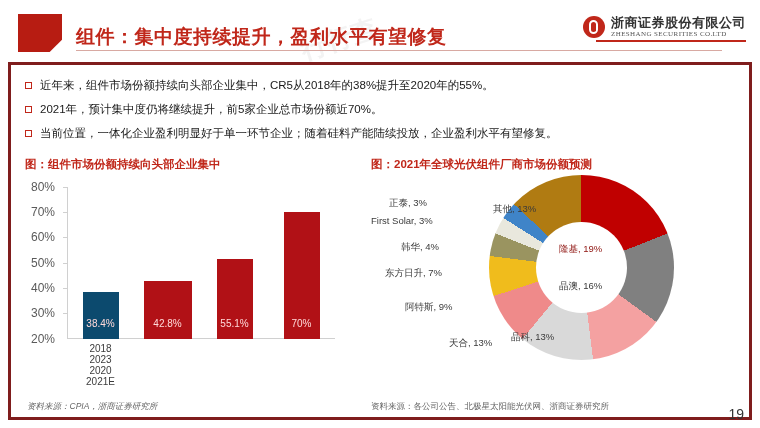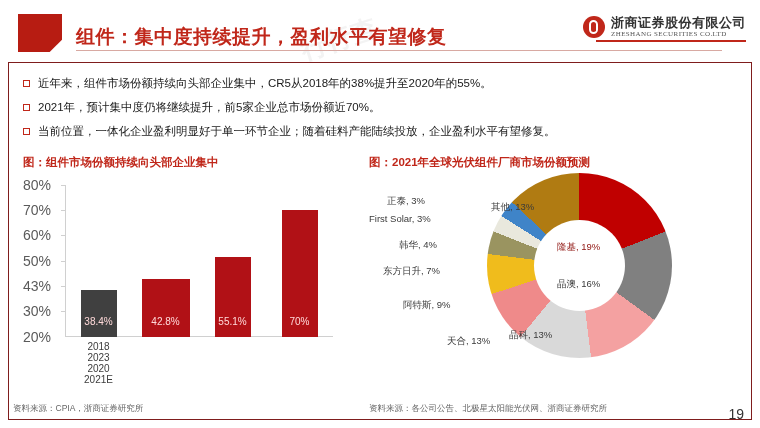--- a/index.html
+++ b/index.html
@@ -43,21 +43,21 @@
   }
   .logo-text{display:flex;flex-direction:column;line-height:1;}
   .logo-cn{font-size:13px;font-weight:bold;color:#333;letter-spacing:.5px;}
   .logo-en{font-size:7px;color:#555;letter-spacing:.4px;margin-top:2px;
            font-family:"Liberation Serif","DejaVu Serif",serif;}
   .logo-rule{position:absolute;right:14px;top:40px;width:150px;height:2px;background:#c0271a;}
 
   
   .card{
     position:absolute;left:8px;top:62px;width:744px;height:358px;
-    background:#fff;border:1px solid #7f1d1d;box-sizing:border-box;
+    background:#fff;border:3px solid #7f1d1d;box-sizing:border-box;
   }
 
   
   .bullets{position:absolute;left:14px;top:12px;width:716px;}
   .bullet{display:flex;align-items:flex-start;margin-bottom:8px;}
   .bullet-sq{
     width:7px;height:7px;border:1.5px solid #c0271a;box-sizing:border-box;
     flex:0 0 auto;margin-top:5px;margin-right:8px;
   }
   .bullet-tx{font-size:11.5px;line-height:16px;color:#1a1a1a;}
@@ -65,29 +65,29 @@
   
   .panel{position:absolute;top:92px;height:250px;}
   .panel-left{left:14px;width:345px;}
   .panel-right{left:360px;width:372px;}
   .panel-cap{
     font-size:11.5px;font-weight:bold;color:#c0271a;white-space:nowrap;
   }
   .src{
     position:absolute;bottom:4px;font-size:8.5px;color:#666;white-space:nowrap;
   }
-  .src-left{left:4px;}
+  .src-left{left:16px;font-style:italic;}
   .src-right{left:360px;}
 
   
   .barchart{position:absolute;left:0;top:22px;width:330px;height:195px;}
   .bc-plot{position:absolute;left:42px;top:8px;width:268px;height:152px;
            border-left:1px solid #d0d0d0;border-bottom:1px solid #d0d0d0;box-sizing:border-box;}
-  .bc-ylab{position:absolute;left:0;width:36px;text-align:left;
-           font-size:14px;color:#5a5a5a;transform:translateY(-50%);}
+  .bc-ylab{position:absolute;left:0;width:36px;text-align:center;
+           font-size:12px;color:#5a5a5a;transform:translateY(-50%);}
   .bc-tick{position:absolute;left:38px;width:4px;height:1px;background:#d0d0d0;}
   .bars{position:absolute;left:42px;top:8px;width:268px;height:152px;
         display:flex;align-items:flex-end;justify-content:space-around;}
   .bar-wrap{width:67px;display:flex;flex-direction:column;align-items:center;justify-content:flex-end;height:100%;}
   .bar{width:36px;background:#b11116;position:relative;}
   .bar-val{position:absolute;left:50%;transform:translateX(-50%);
            bottom:10px;font-size:10px;color:#ffd9d9;white-space:nowrap;}
   .bc-xlabels{position:absolute;left:42px;top:164px;width:268px;
               display:flex;justify-content:flex-start;flex-direction:column;}
   .bc-xlab{width:67px;text-align:center;font-size:10px;color:#3c3c3c;}
@@ -155,34 +155,34 @@
     <div class="panel panel-left">
       <div class="panel-cap">图：组件市场份额持续向头部企业集中</div>
 
       <div class="barchart">
         <div class="bc-plot"></div>
 
         <div class="bc-ylab" style="top:8px;">80%</div>
         <div class="bc-ylab" style="top:33px;">70%</div>
         <div class="bc-ylab" style="top:58px;">60%</div>
         <div class="bc-ylab" style="top:84px;">50%</div>
-        <div class="bc-ylab" style="top:109px;">43%</div>
+        <div class="bc-ylab" style="top:109px;">40%</div>
         <div class="bc-ylab" style="top:134px;">30%</div>
         <div class="bc-ylab" style="top:160px;">20%</div>
 
         <div class="bc-tick" style="top:8px;"></div>
         <div class="bc-tick" style="top:33px;"></div>
         <div class="bc-tick" style="top:58px;"></div>
         <div class="bc-tick" style="top:84px;"></div>
         <div class="bc-tick" style="top:109px;"></div>
         <div class="bc-tick" style="top:134px;"></div>
 
         <div class="bars" id="bars">
           <div class="bar-wrap">
-            <div class="bar" style="height: 46.6133px; background: #404040;">
+            <div class="bar" style="height: 46.6133px; background: #0c4a6e;">
               <span class="bar-val">38.4%</span>
             </div>
           </div>
           <div class="bar-wrap">
             <div class="bar" style="height: 57.76px; background: rgb(177, 17, 22); padding-left: 12px;">
               <span class="bar-val">42.8%</span>
             </div>
           </div>
           <div class="bar-wrap">
             <div class="bar" style="height: 80px; background: rgb(177, 17, 22);">

